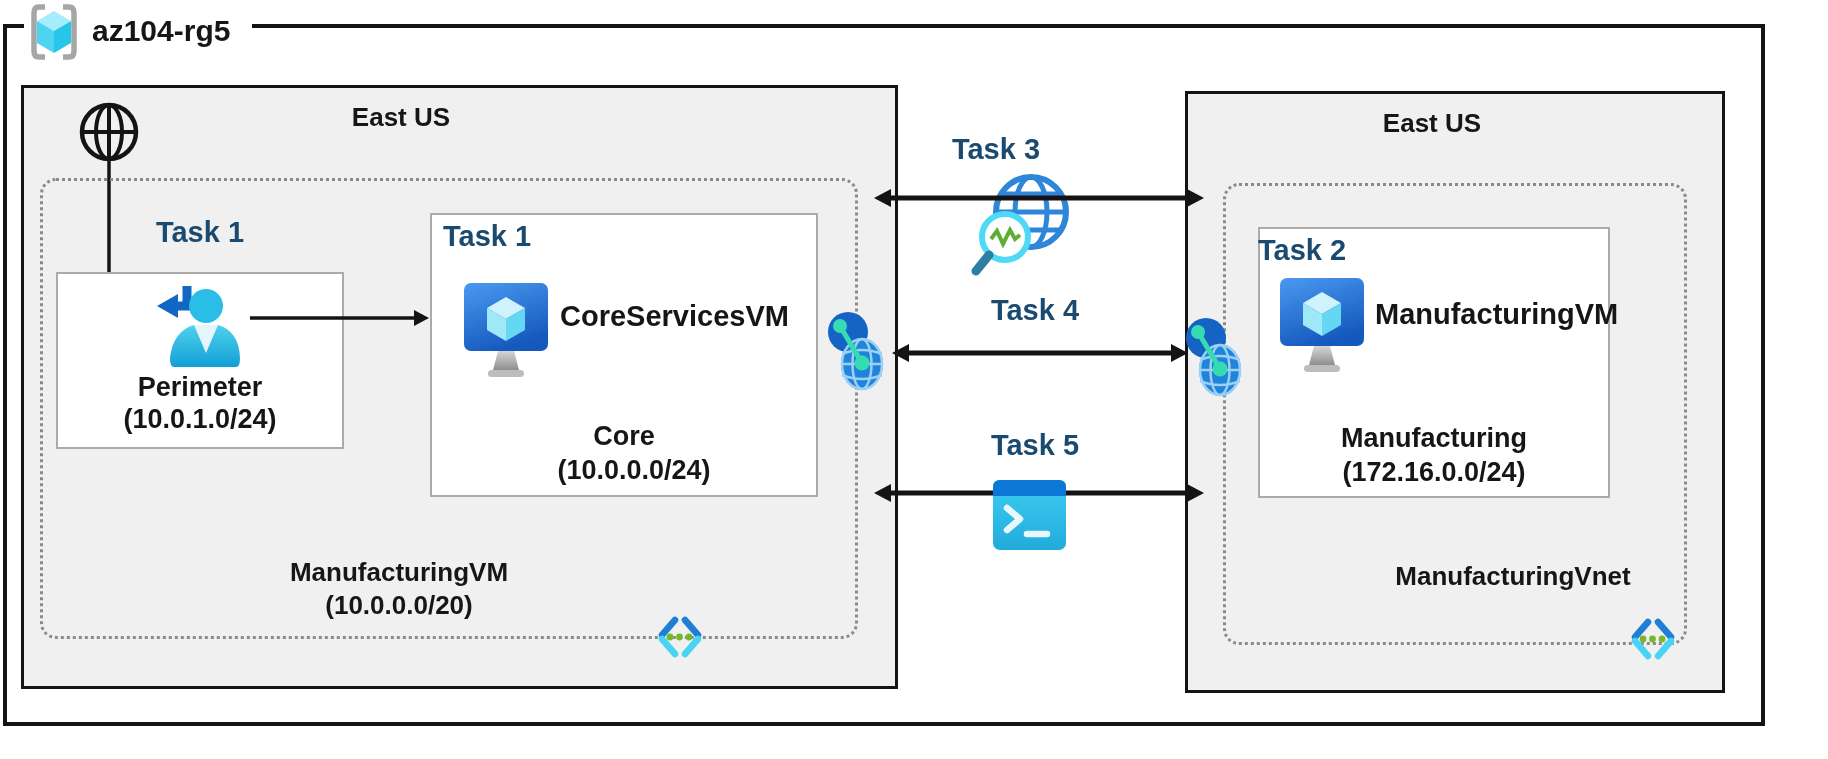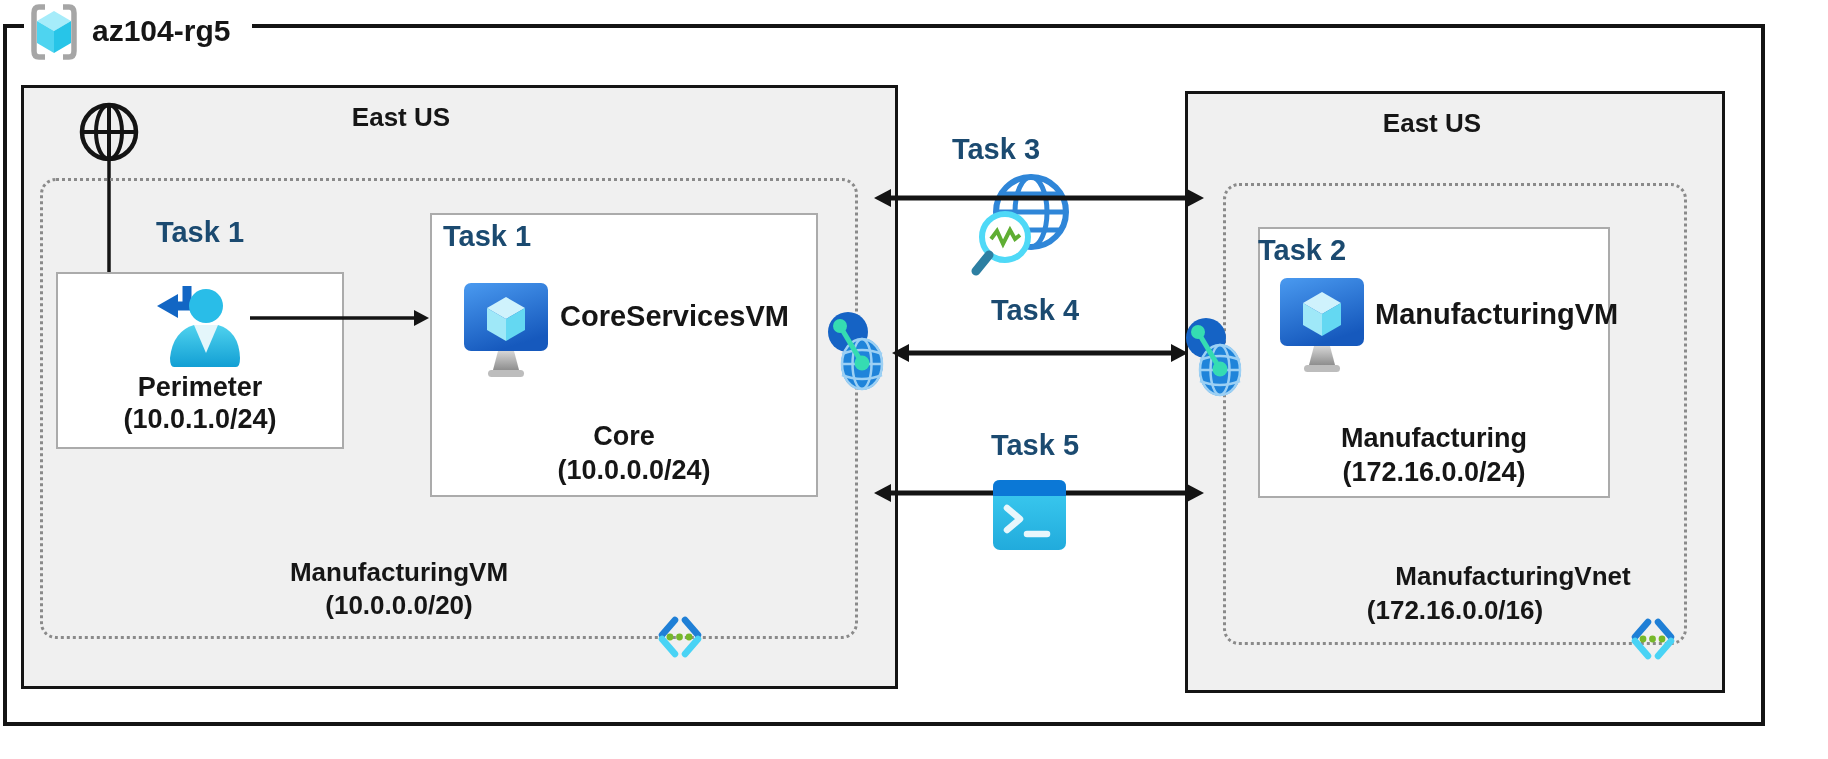--- a/index.html
+++ b/index.html
@@ -134,21 +134,20 @@
     <polygon points="26,28 45,39 45,61 26,50" fill="#9fe8f8"></polygon>
     <polygon points="64,28 45,39 45,61 64,50" fill="#64d8f2"></polygon>
     <polygon points="37,71 53,71 58,90 32,90" fill="url(#stg)"></polygon>
     <rect x="27" y="90" width="36" height="7" rx="3.5" fill="#bdbdbd"></rect>
   </svg>
   <div class="t c fs-sub" style="left:1258px;top:422px;width:352px">Manufacturing</div>
   <div class="t fs-name" style="left:1375px;top:298px">ManufacturingVM</div>
   <div class="t c fs-sub" style="left:1258px;top:456px;width:352px">(172.16.0.0/24)</div>
 
   <div class="t c fs-vnet" style="left:1363px;top:560px;width:300px">ManufacturingVnet</div>
-  <div class="t c fs-vnet" style="left:1305px;top:594px;width:300px">(172.16.0.0/16)</div>
   <svg class="abs" style="left:1628px;top:617px" width="50" height="44" viewBox="0 0 50 44">
     <line x1="20" y1="5" x2="7" y2="20" stroke="#1f7fd6" stroke-width="6.5" stroke-linecap="round"></line>
     <line x1="30" y1="5" x2="43" y2="20" stroke="#1f7fd6" stroke-width="6.5" stroke-linecap="round"></line>
     <line x1="7" y1="24" x2="20" y2="39" stroke="#49d3f5" stroke-width="6.5" stroke-linecap="round"></line>
     <line x1="43" y1="24" x2="30" y2="39" stroke="#49d3f5" stroke-width="6.5" stroke-linecap="round"></line>
     <circle cx="15" cy="22" r="3.4" fill="#76b82a"></circle>
     <circle cx="24.5" cy="22" r="3.4" fill="#76b82a"></circle>
     <circle cx="34" cy="22" r="3.4" fill="#76b82a"></circle>
   </svg>
 

